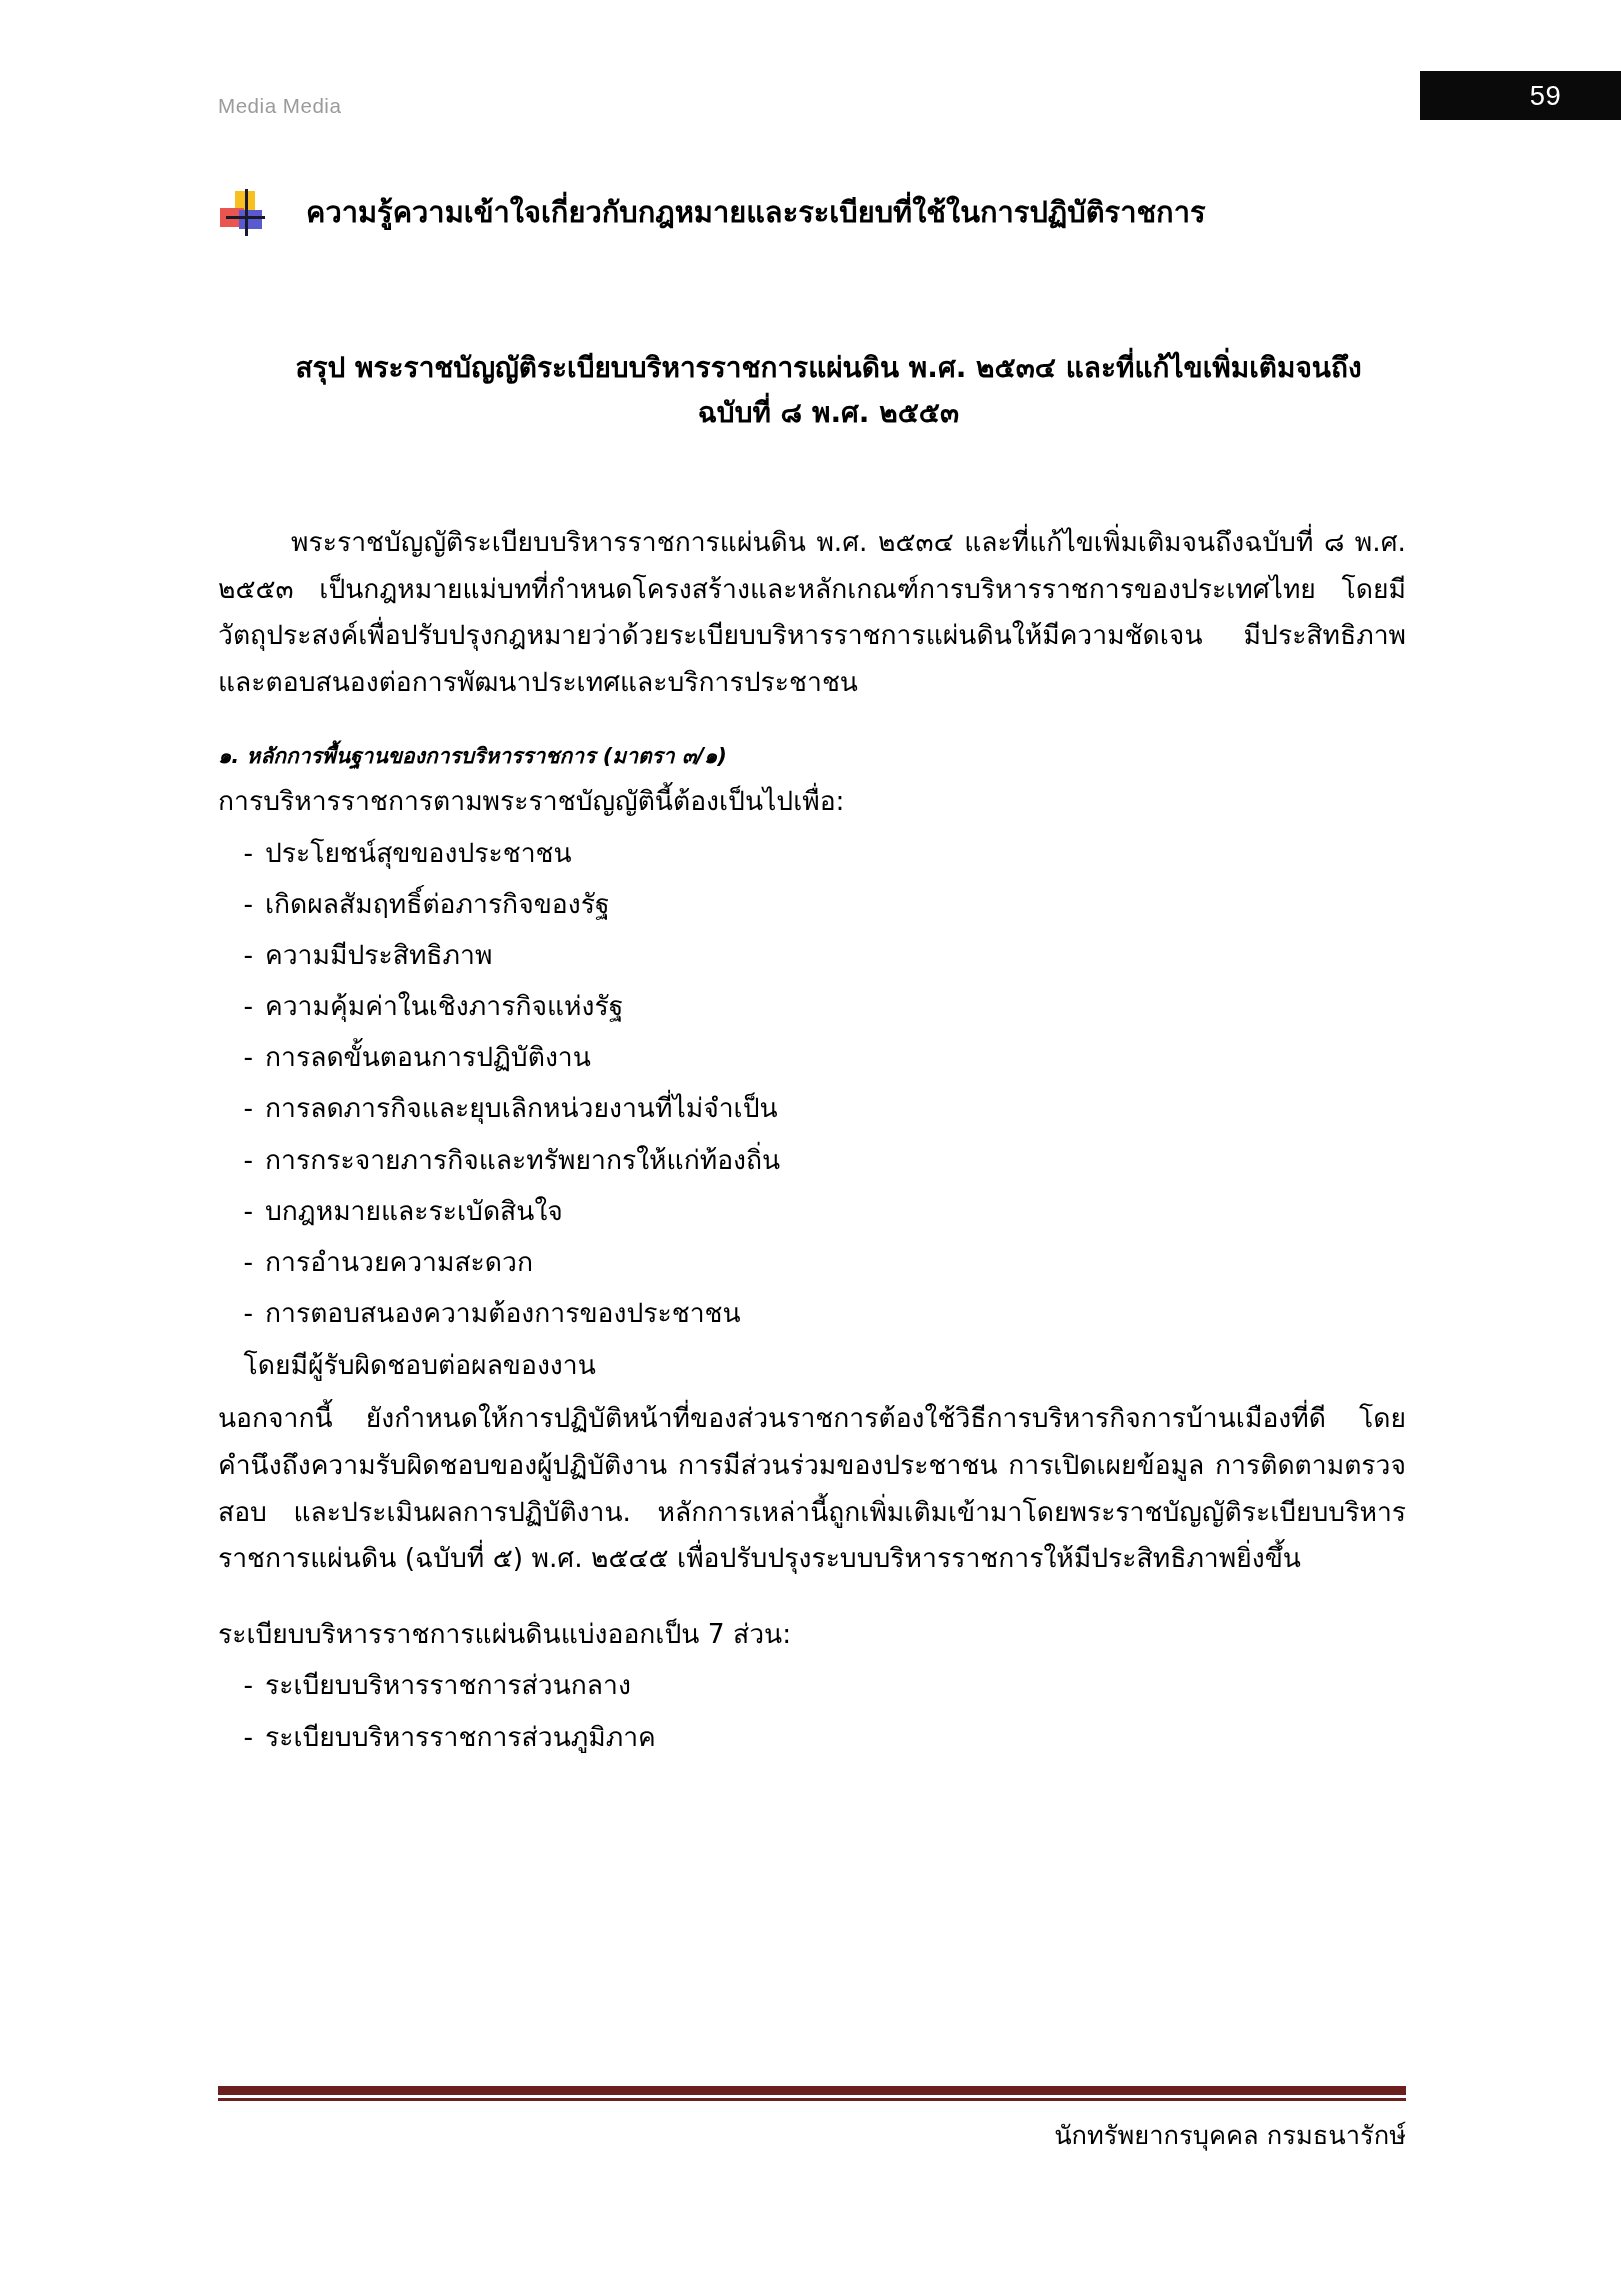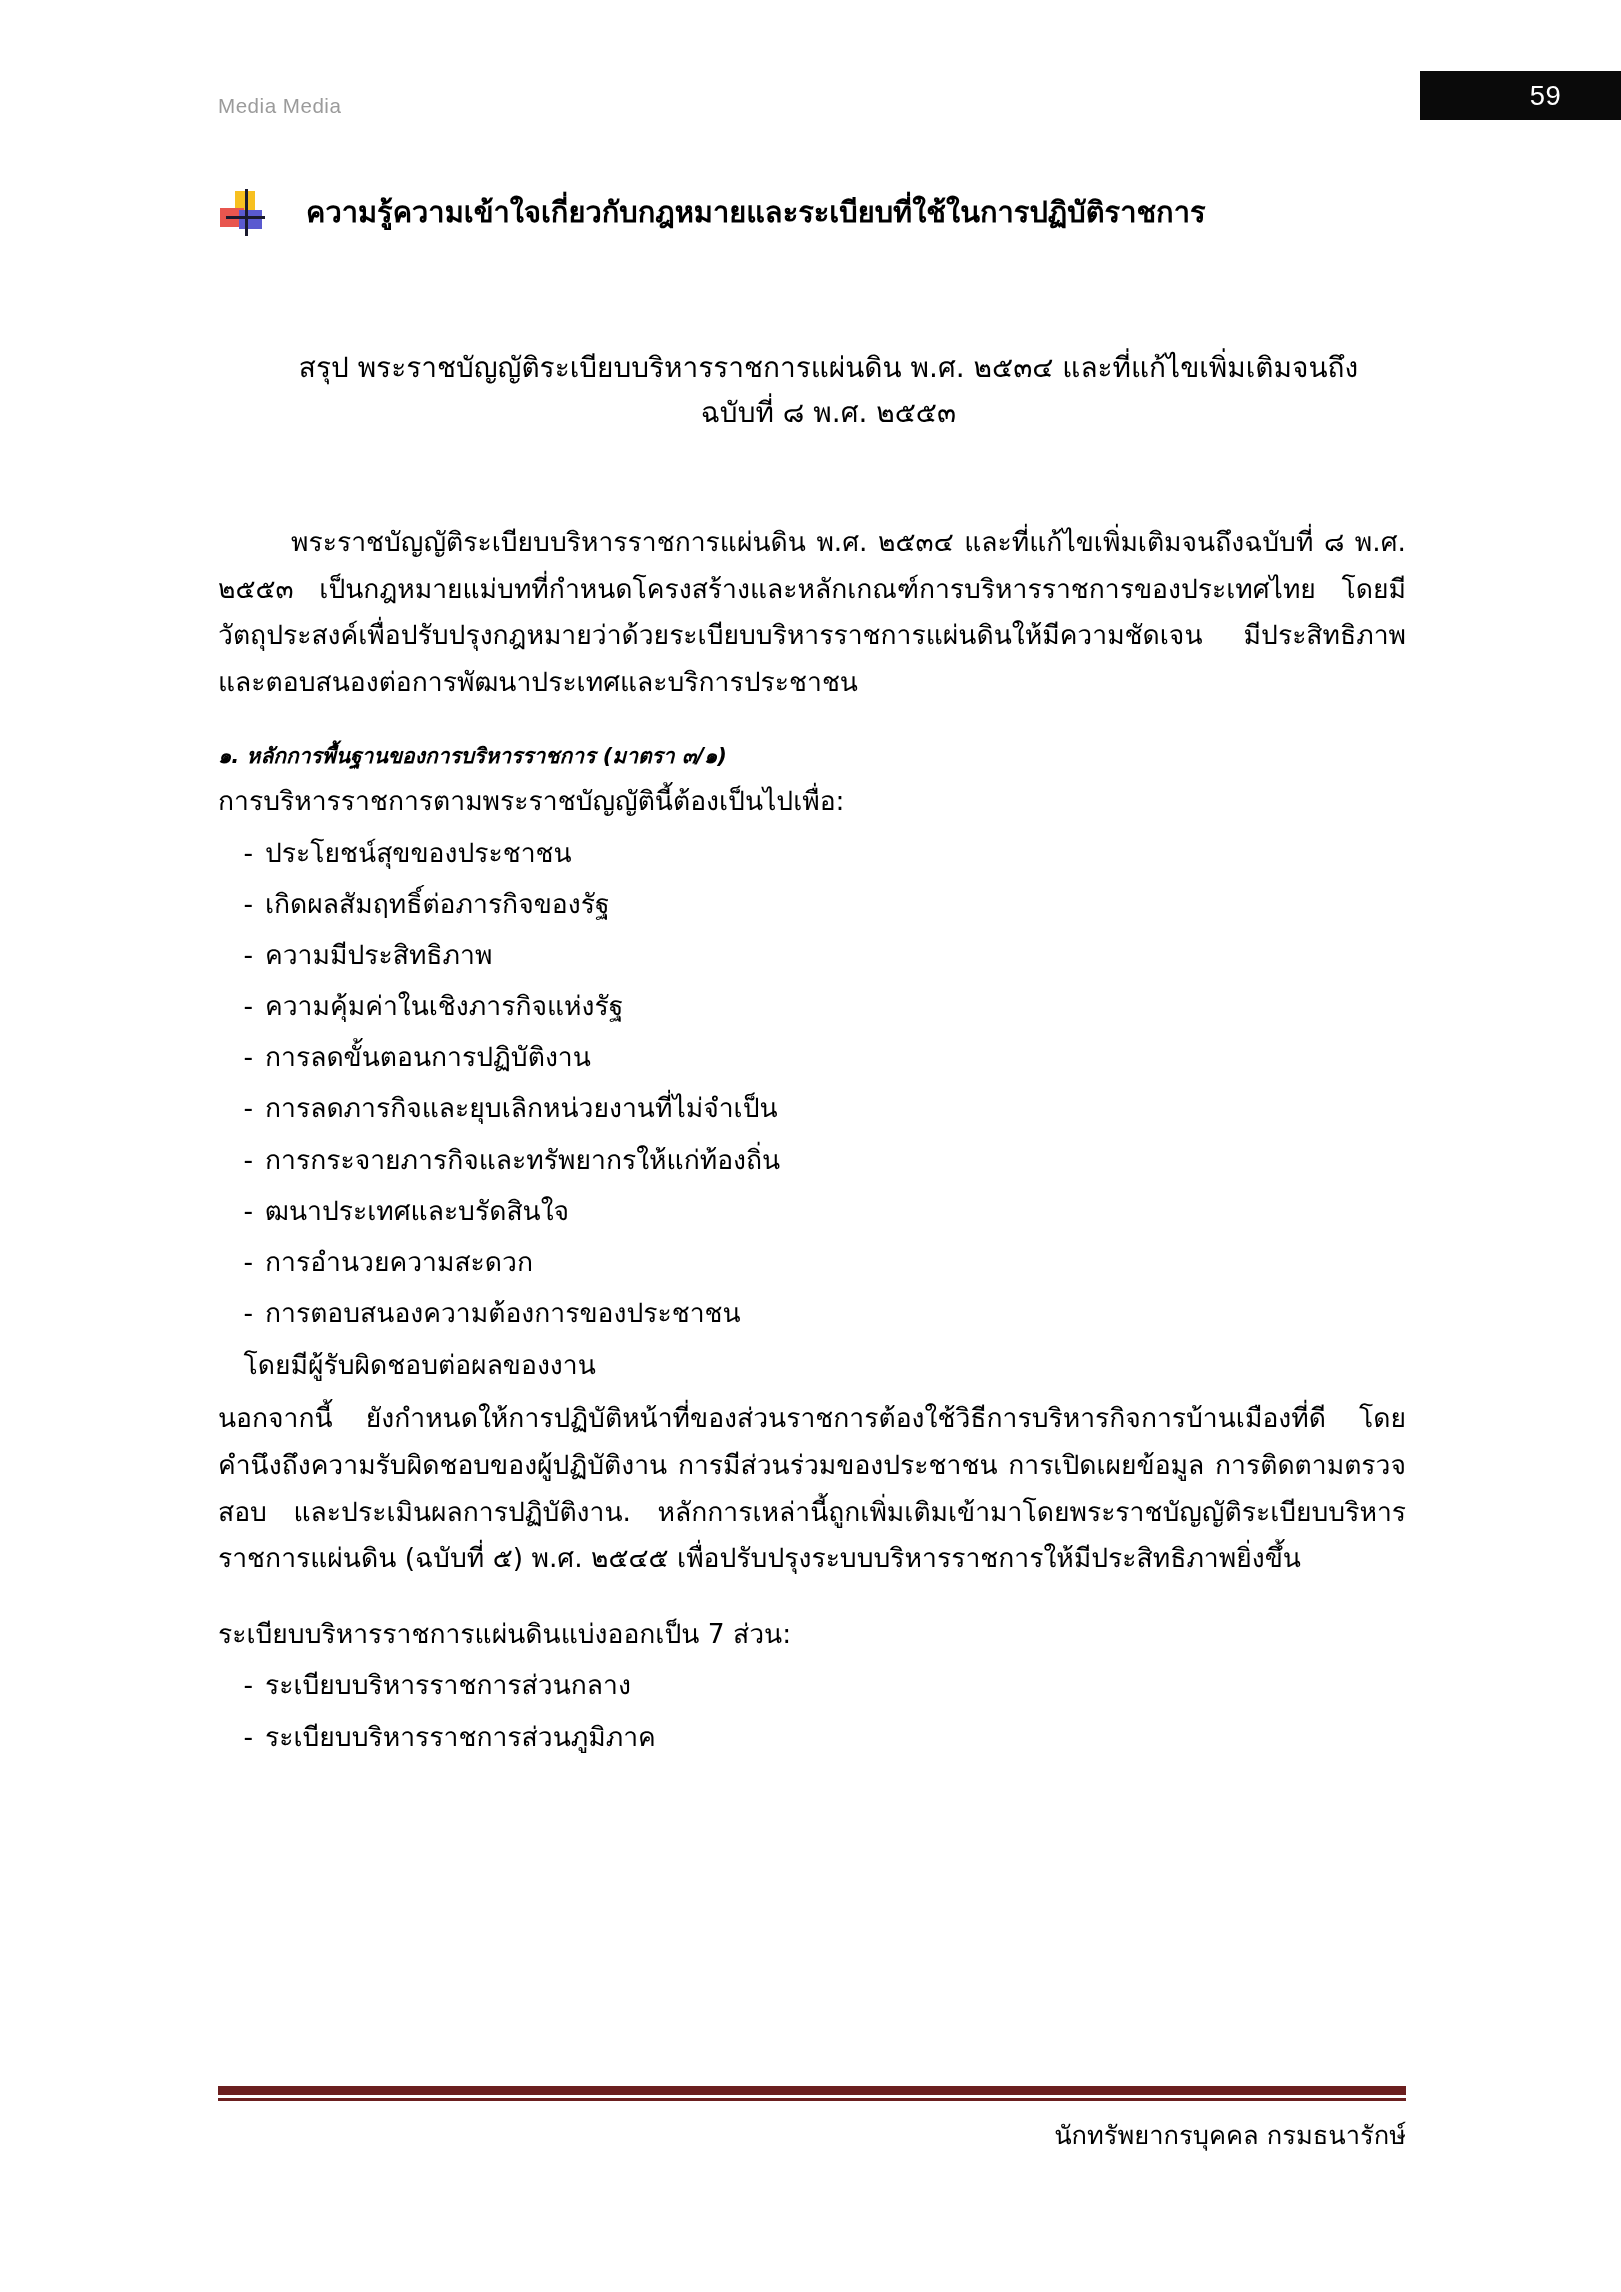--- a/index.html
+++ b/index.html
@@ -105,21 +105,21 @@
   }
 
   
   .doc-title {
     position: absolute;
     top: 345px;
     left: 218px;
     right: 182px;
     text-align: center;
     font-size: 28px;
-    font-weight: normal;
+    font-weight: bold;
     line-height: 1.62;
   }
   .doc-title .tline { display: block; }
 
   
   .content {
     position: absolute;
     top: 519px;
     left: 218px;
     width: 1188px;
@@ -233,21 +233,21 @@
     <p class="lead-line">การบริหารราชการตามพระราชบัญญัตินี้ต้องเป็นไปเพื่อ:</p>
 
     <ul class="bullet-list">
       <li><span class="dash">-</span><span>ประโยชน์สุขของประชาชน</span></li>
       <li><span class="dash">-</span><span>เกิดผลสัมฤทธิ์ต่อภารกิจของรัฐ</span></li>
       <li><span class="dash">-</span><span>ความมีประสิทธิภาพ</span></li>
       <li><span class="dash">-</span><span>ความคุ้มค่าในเชิงภารกิจแห่งรัฐ</span></li>
       <li><span class="dash">-</span><span>การลดขั้นตอนการปฏิบัติงาน</span></li>
       <li><span class="dash">-</span><span>การลดภารกิจและยุบเลิกหน่วยงานที่ไม่จำเป็น</span></li>
       <li><span class="dash">-</span><span>การกระจายภารกิจและทรัพยากรให้แก่ท้องถิ่น</span></li>
-      <li><span class="dash">-</span><span>ฒนาประเทศและบรัดสินใจ</span></li>
+      <li><span class="dash">-</span><span>บกฎหมายและระเบัดสินใจ</span></li>
       <li><span class="dash">-</span><span>การอำนวยความสะดวก</span></li>
       <li><span class="dash">-</span><span>การตอบสนองความต้องการของประชาชน</span></li>
     </ul>
 
     <p class="sub-note">โดยมีผู้รับผิดชอบต่อผลของงาน</p>
 
     <p class="para">นอกจากนี้ ยังกำหนดให้การปฏิบัติหน้าที่ของส่วนราชการต้องใช้วิธีการบริหารกิจการบ้านเมืองที่ดี โดยคำนึงถึงความรับผิดชอบของผู้ปฏิบัติงาน การมีส่วนร่วมของประชาชน การเปิดเผยข้อมูล การติดตามตรวจสอบ และประเมินผลการปฏิบัติงาน. หลักการเหล่านี้ถูกเพิ่มเติมเข้ามาโดยพระราชบัญญัติระเบียบบริหารราชการแผ่นดิน (ฉบับที่ ๕) พ.ศ. ๒๕๔๕ เพื่อปรับปรุงระบบบริหารราชการให้มีประสิทธิภาพยิ่งขึ้น</p>
 
 
     <p class="lead-line">ระเบียบบริหารราชการแผ่นดินแบ่งออกเป็น 7 ส่วน:</p>

